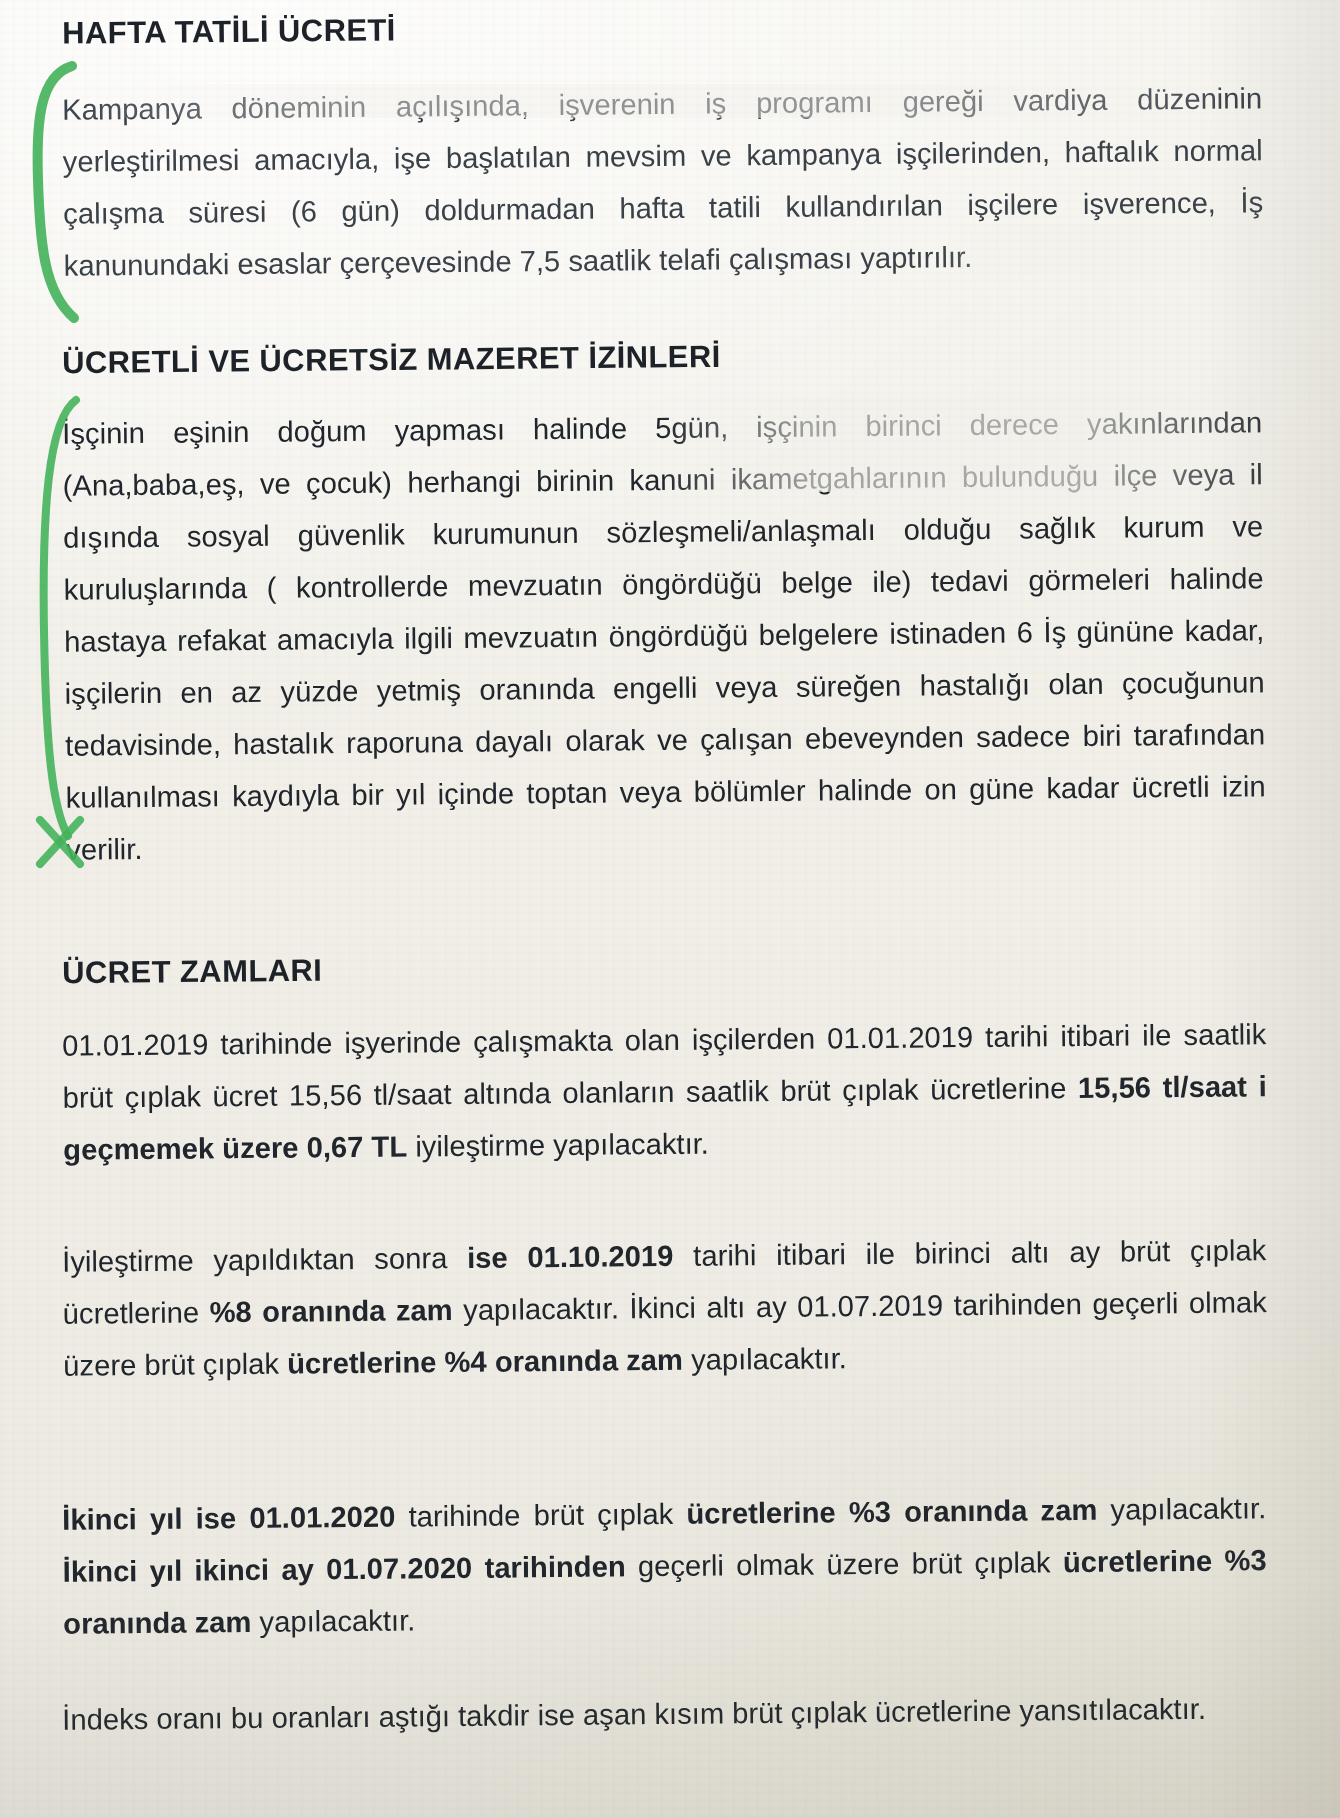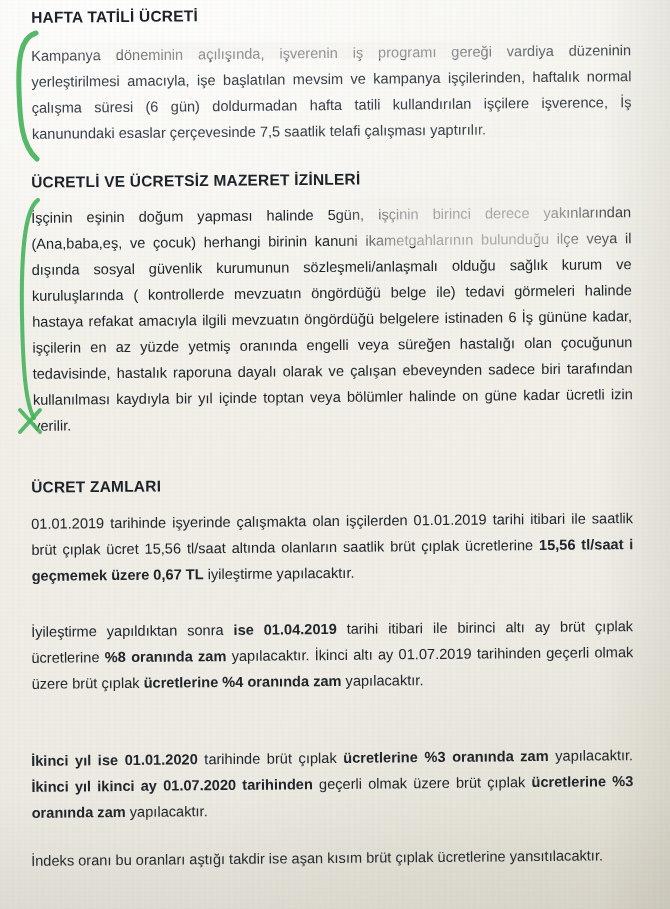--- a/index.html
+++ b/index.html
@@ -104,21 +104,21 @@
   <div class="para skew" style="left:31px; top:40px; width:600px; color:#3a4149;">Kampanya döneminin açılışında, işverenin iş programı gereği vardiya düzeninin yerleştirilmesi amacıyla, işe başlatılan mevsim ve kampanya işçilerinden, haftalık normal çalışma süresi (6 gün) doldurmadan hafta tatili kullandırılan işçilere işverence, İş kanunundaki esaslar çerçevesinde 7,5 saatlik telafi çalışması yaptırılır.</div>
 
   <div class="sec-title skew" style="left:31px; top:172px;">ÜCRETLİ VE ÜCRETSİZ MAZERET İZİNLERİ</div>
 
   <div class="para skew" style="left:31px; top:202px; width:600px;">İşçinin eşinin doğum yapması halinde 5gün, işçinin birinci derece yakınlarından (Ana,baba,eş, ve çocuk) herhangi birinin kanuni ikametgahlarının bulunduğu ilçe veya il dışında sosyal güvenlik kurumunun sözleşmeli/anlaşmalı olduğu sağlık kurum ve kuruluşlarında ( kontrollerde mevzuatın öngördüğü belge ile) tedavi görmeleri halinde hastaya refakat amacıyla ilgili mevzuatın öngördüğü belgelere istinaden 6 İş gününe kadar, işçilerin en az yüzde yetmiş oranında engelli veya süreğen hastalığı olan çocuğunun tedavisinde, hastalık raporuna dayalı olarak ve çalışan ebeveynden sadece biri tarafından kullanılması kaydıyla bir yıl içinde toptan veya bölümler halinde on güne kadar ücretli izin verilir.</div>
 
   <div class="sec-title skew" style="left:31px; top:478px;">ÜCRET ZAMLARI</div>
 
   <div class="para skew" style="left:31px; top:508px; width:602px;">01.01.2019 tarihinde işyerinde çalışmakta olan işçilerden 01.01.2019 tarihi itibari ile saatlik brüt çıplak ücret 15,56 tl/saat altında olanların saatlik brüt çıplak ücretlerine <b>15,56 tl/saat i geçmemek üzere 0,67 TL</b> iyileştirme yapılacaktır.</div>
 
-  <div class="para skew" style="left:31px; top:616px; width:602px;">İyileştirme yapıldıktan sonra <b>ise 01.04.2019</b> tarihi itibari ile birinci altı ay brüt çıplak ücretlerine <b>%8 oranında zam</b> yapılacaktır. İkinci altı ay 01.07.2019 tarihinden geçerli olmak üzere brüt çıplak <b>ücretlerine %4 oranında zam</b> yapılacaktır.</div>
+  <div class="para skew" style="left:31px; top:616px; width:602px;">İyileştirme yapıldıktan sonra <b>ise 01.10.2019</b> tarihi itibari ile birinci altı ay brüt çıplak ücretlerine <b>%8 oranında zam</b> yapılacaktır. İkinci altı ay 01.07.2019 tarihinden geçerli olmak üzere brüt çıplak <b>ücretlerine %4 oranında zam</b> yapılacaktır.</div>
 
   <div class="para skew" style="left:31px; top:745px; width:602px;"><b>İkinci yıl ise 01.01.2020</b> tarihinde brüt çıplak <b>ücretlerine %3 oranında zam</b> yapılacaktır. <b>İkinci yıl ikinci ay 01.07.2020 tarihinden</b> geçerli olmak üzere brüt çıplak <b>ücretlerine %3 oranında zam</b> yapılacaktır.</div>
 
   <div class="para skew" style="left:31px; top:845px; width:602px;">İndeks oranı bu oranları aştığı takdir ise aşan kısım brüt çıplak ücretlerine yansıtılacaktır.</div>
 </div>
 
 <div class="fade-patch" style="left:30px; top:42px; width:580px; height:17px; opacity:.55;"></div>
 <div class="fade-patch" style="left:330px; top:198px; width:300px; height:48px; opacity:.75;"></div>
 <div class="fade-patch" style="left:470px; top:112px; width:170px; height:26px; opacity:.5;"></div>
 

